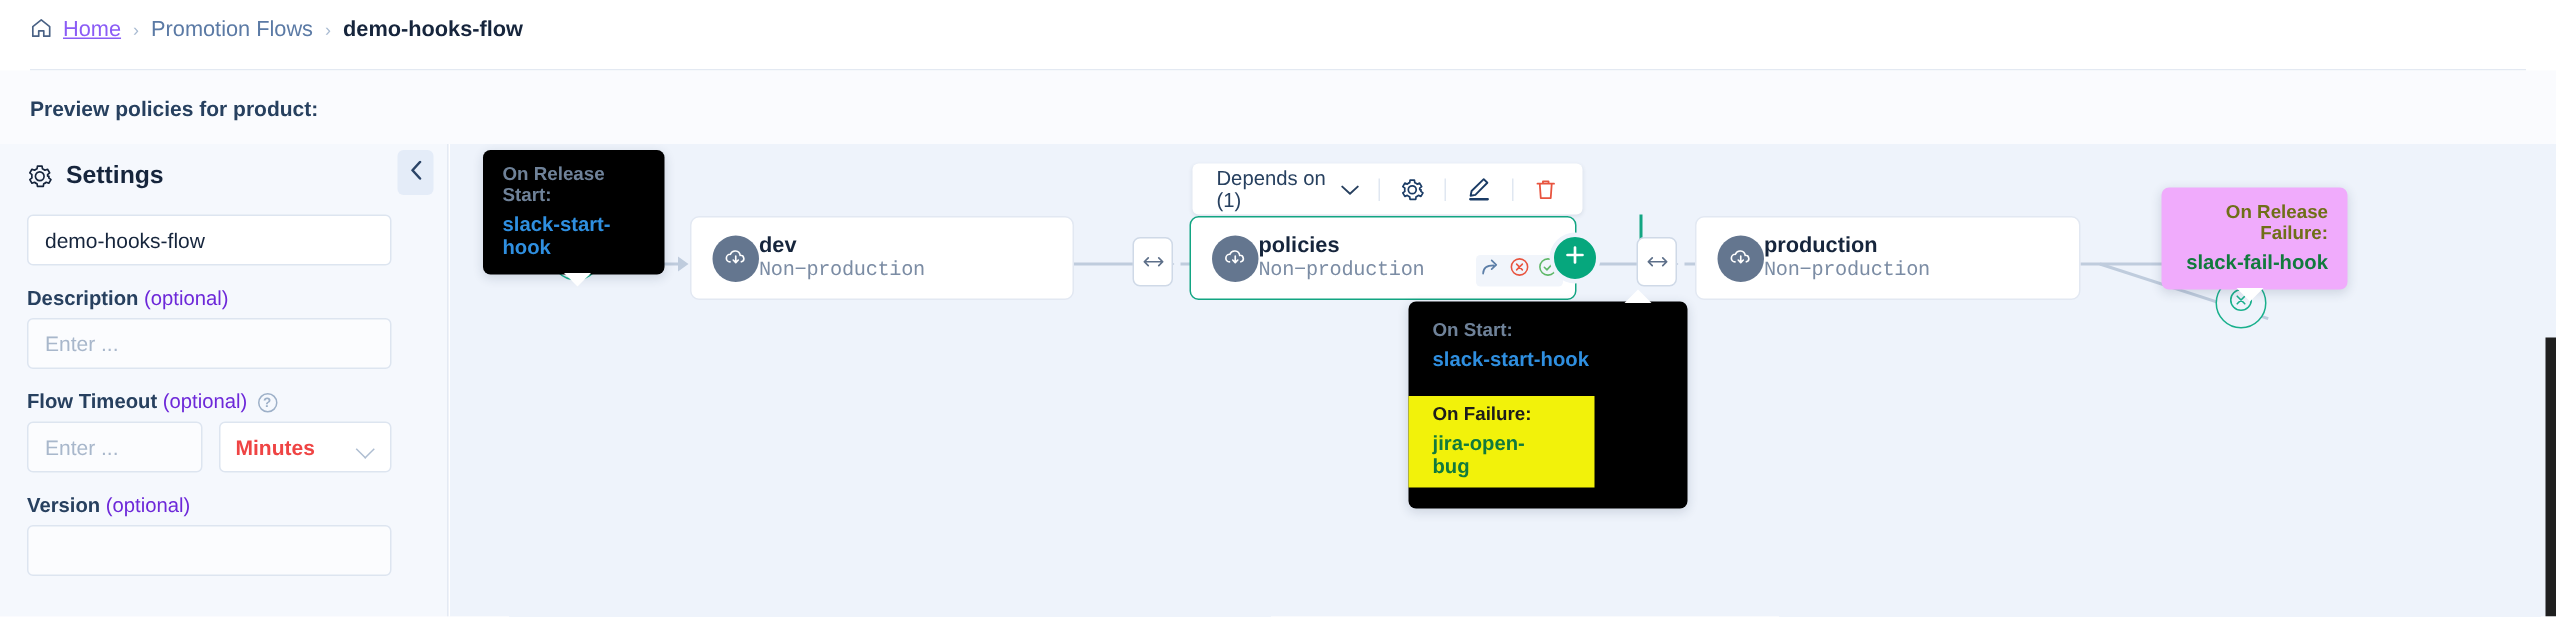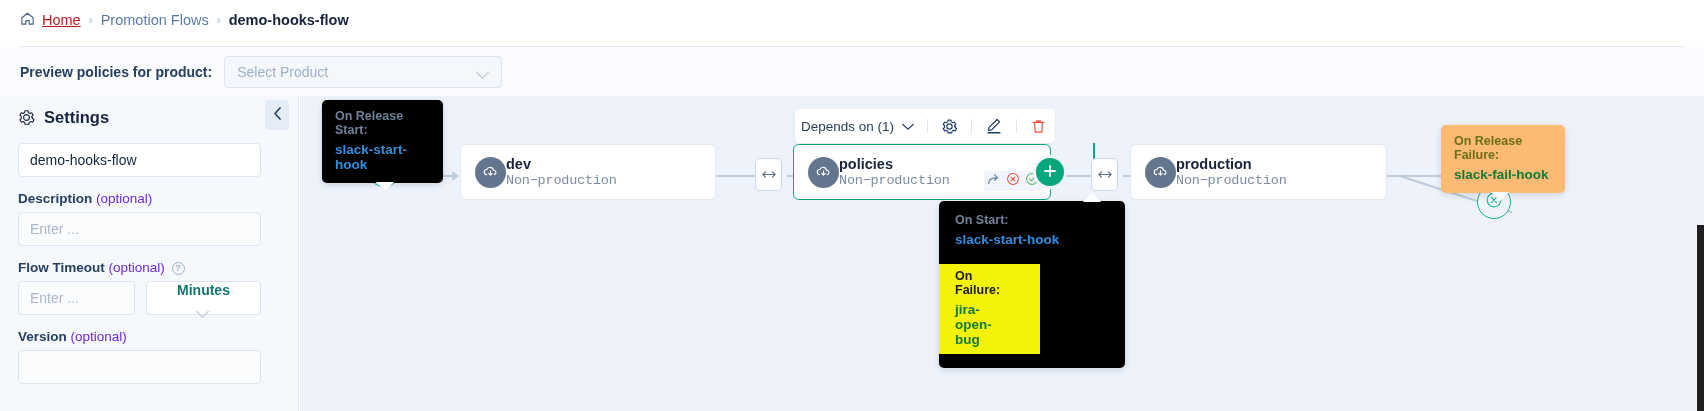--- a/index.html
+++ b/index.html
@@ -10,21 +10,21 @@
     overflow: hidden;
   }
   .app { position: relative; width: 1704px; height: 411px; background:#fff; }
 
   
   .breadcrumb {
     position:absolute; left:0; top:0; width:1704px; height:40px;
     display:flex; align-items:center; padding-left:20px; gap:8px;
     font-size:14.5px; background:#fff;
   }
-  .bc-home { display:flex; align-items:center; gap:7px; color:#b91c1c;text-decoration:underline; }
+  .bc-home { display:flex; align-items:center; gap:7px; color:#8b5cf6;text-decoration:underline; }
   .bc-link { color:#5b7aa5; }
   .bc-sep { color:#a9bbd2; font-size:12px; }
   .bc-current { color:#16253c; font-weight:700; }
   .bc-divider {
     position:absolute; left:20px; top:46px; width:1664px; height:1px;
     background:#e3e9f2;
   }
 
   
   .preview-row {
@@ -66,22 +66,22 @@
   .txtinput {
     width:243px; height:34px; border:1px solid #dde5f0; border-radius:4px;
     background:#fff; padding:0 11px; font-size:14px; color:#16253c;
     display:flex; align-items:center; margin-bottom:14px;
   }
   .txtinput.ph { color:#a8b7cb; background:#fbfcfe; }
   .row2 { display:flex; gap:11px; margin-bottom:14px; }
   .txtinput.small { width:117px; margin-bottom:0; }
   .selbox {
     width:115px; height:34px; border:1px solid #dde5f0; border-radius:4px;
-    background:#fff; padding:0 10px; font-size:14px; color:#0f766e; font-weight:700;
-    display:flex; align-items:center; justify-content:space-between;flex-direction:column;
+    background:#fff; padding:0 10px; font-size:14px; color:#ef4444; font-weight:700;
+    display:flex; align-items:center; justify-content:space-between;
   }
   .collapse-btn {
     position:absolute; left:265px; top:100px; width:24px; height:30px;
     background:#e4ecf8; border-radius:4px; display:flex;
     align-items:center; justify-content:center; color:#2b4straight; color:#2b4467;
     font-size:13px;
   }
 
   
   .canvas {
@@ -107,21 +107,21 @@
     font-size:13.5px; color:#7b8ca4; letter-spacing:-0.2px;
   }
   .node-icons {
     position:absolute; right:8px; bottom:8px; display:flex;
     align-items:center; gap:5px; background:#f1f5fb; padding:1px 3px; border-radius:3px;
   }
 
   
   .node-toolbar {
     position:absolute; background:#fff; border-radius:4px;
-    height:34px; display:flex; align-items:center; padding:0 6px; gap:0;
+    height:34px; display:flex; align-items:center; padding:0 16px; gap:0;
     box-shadow:0 1px 3px rgba(30,50,80,.10);
   }
   .tb-depends { font-size:13.5px; color:#27405f; display:flex; align-items:center; gap:8px; }
   .tb-sep { width:1px; height:15px; background:#e0e7f1; margin:0 13px; }
   .tb-btn { display:flex; align-items:center; justify-content:center; }
 
   
   .edge { position:absolute; height:1.6px; background:#bfccdd; }
   .arrowhead {
     position:absolute; width:0; height:0;
@@ -165,21 +165,21 @@
     border-top:9px solid #fff;
   }
   .tip-arrow-up {
     position:absolute; top:-8px; width:0; height:0;
     border-left:9px solid transparent; border-right:9px solid transparent;
     border-bottom:9px solid #fff;
   }
   .hl { background:#f2f20a; display:block; }
   .hl .tip-label { color:#1c1c1c; }
   .hl .tip-link { color:#117a3d; }
-  .tip-yellow { background:#fdba74; }
+  .tip-yellow { background:#f0abfc;text-align:right; }
   .tip-yellow .tip-label { color:#6f6f18; }
   .tip-yellow .tip-link { color:#117a3d; }
   .tip-arrow-yellow {
     position:absolute; bottom:-8px; width:0; height:0;
     border-left:9px solid transparent; border-right:9px solid transparent;
     border-top:9px solid #fff;
   }
 
   
   .vscroll {
@@ -202,24 +202,20 @@
     </span>
     <span class="bc-sep">›</span>
     <span class="bc-link">Promotion Flows</span>
     <span class="bc-sep">›</span>
     <span class="bc-current">demo-hooks-flow</span>
   </div>
   <div class="bc-divider"></div>
 
   <div class="preview-row">
     <span class="preview-label">Preview policies for product:</span>
-    <div class="select-product">
-      <span>Select Product</span>
-      <span class="chev"></span>
-    </div>
   </div>
 
   <div class="settings">
     <div class="settings-head">
       <span class="gear-s">
         <svg width="17" height="17" viewBox="0 0 20 20">
             <path d="M10 6.6a3.4 3.4 0 1 0 0 6.8 3.4 3.4 0 0 0 0-6.8zm7.2 3.4c0 .5 0 .9-.1 1.3l1.7 1.3-1.7 2.9-2-.8c-.6.5-1.3.9-2 1.2l-.3 2.1H8.2l-.3-2.1c-.7-.3-1.4-.7-2-1.2l-2 .8-1.7-2.9L3.9 11.3c0-.4-.1-.8-.1-1.3s0-.9.1-1.3L2.2 7.4l1.7-2.9 2 .8c.6-.5 1.3-.9 2-1.2l.3-2.1h3.6l.3 2.1c.7.3 1.4.7 2 1.2l2-.8 1.7 2.9-1.7 1.3c.1.4.1.8.1 1.3z" fill="none" stroke="#16253c" stroke-width="1.3" stroke-linejoin="round"></path>
           </svg>
       </span>
       <span class="settings-title">Settings</span>
@@ -415,21 +411,21 @@
       <div class="tip-label">On Release Start:</div>
       <div class="tip-link">slack-start-hook</div>
       <div class="tip-arrow-down" style="left:54px;"></div>
     </div>
 
     <div class="tip" style="left:612px; top:105px; width:186px; padding:12px 0 14px 0;margin-left:27px;">
       <div style="padding:0 16px;">
         <div class="tip-label">On Start:</div>
         <div class="tip-link">slack-start-hook</div>
       </div>
-      <div class="hl" style="margin-top:17px; padding:5px 31px 7px 16px; width:101px;">
+      <div class="hl" style="margin-top:17px; padding:5px 31px 7px 16px; width:124px;">
         <div class="tip-label">On Failure:</div>
         <div class="tip-link">jira-open-bug</div>
       </div>
       <div class="tip-arrow-up" style="right:24px;"></div>
     </div>
 
     <div class="tip tip-yellow" style="left:1141px; top:29px; width:124px;">
       <div class="tip-label">On Release Failure:</div>
       <div class="tip-link">slack-fail-hook</div>
       <div class="tip-arrow-yellow" style="left:50px;"></div>

